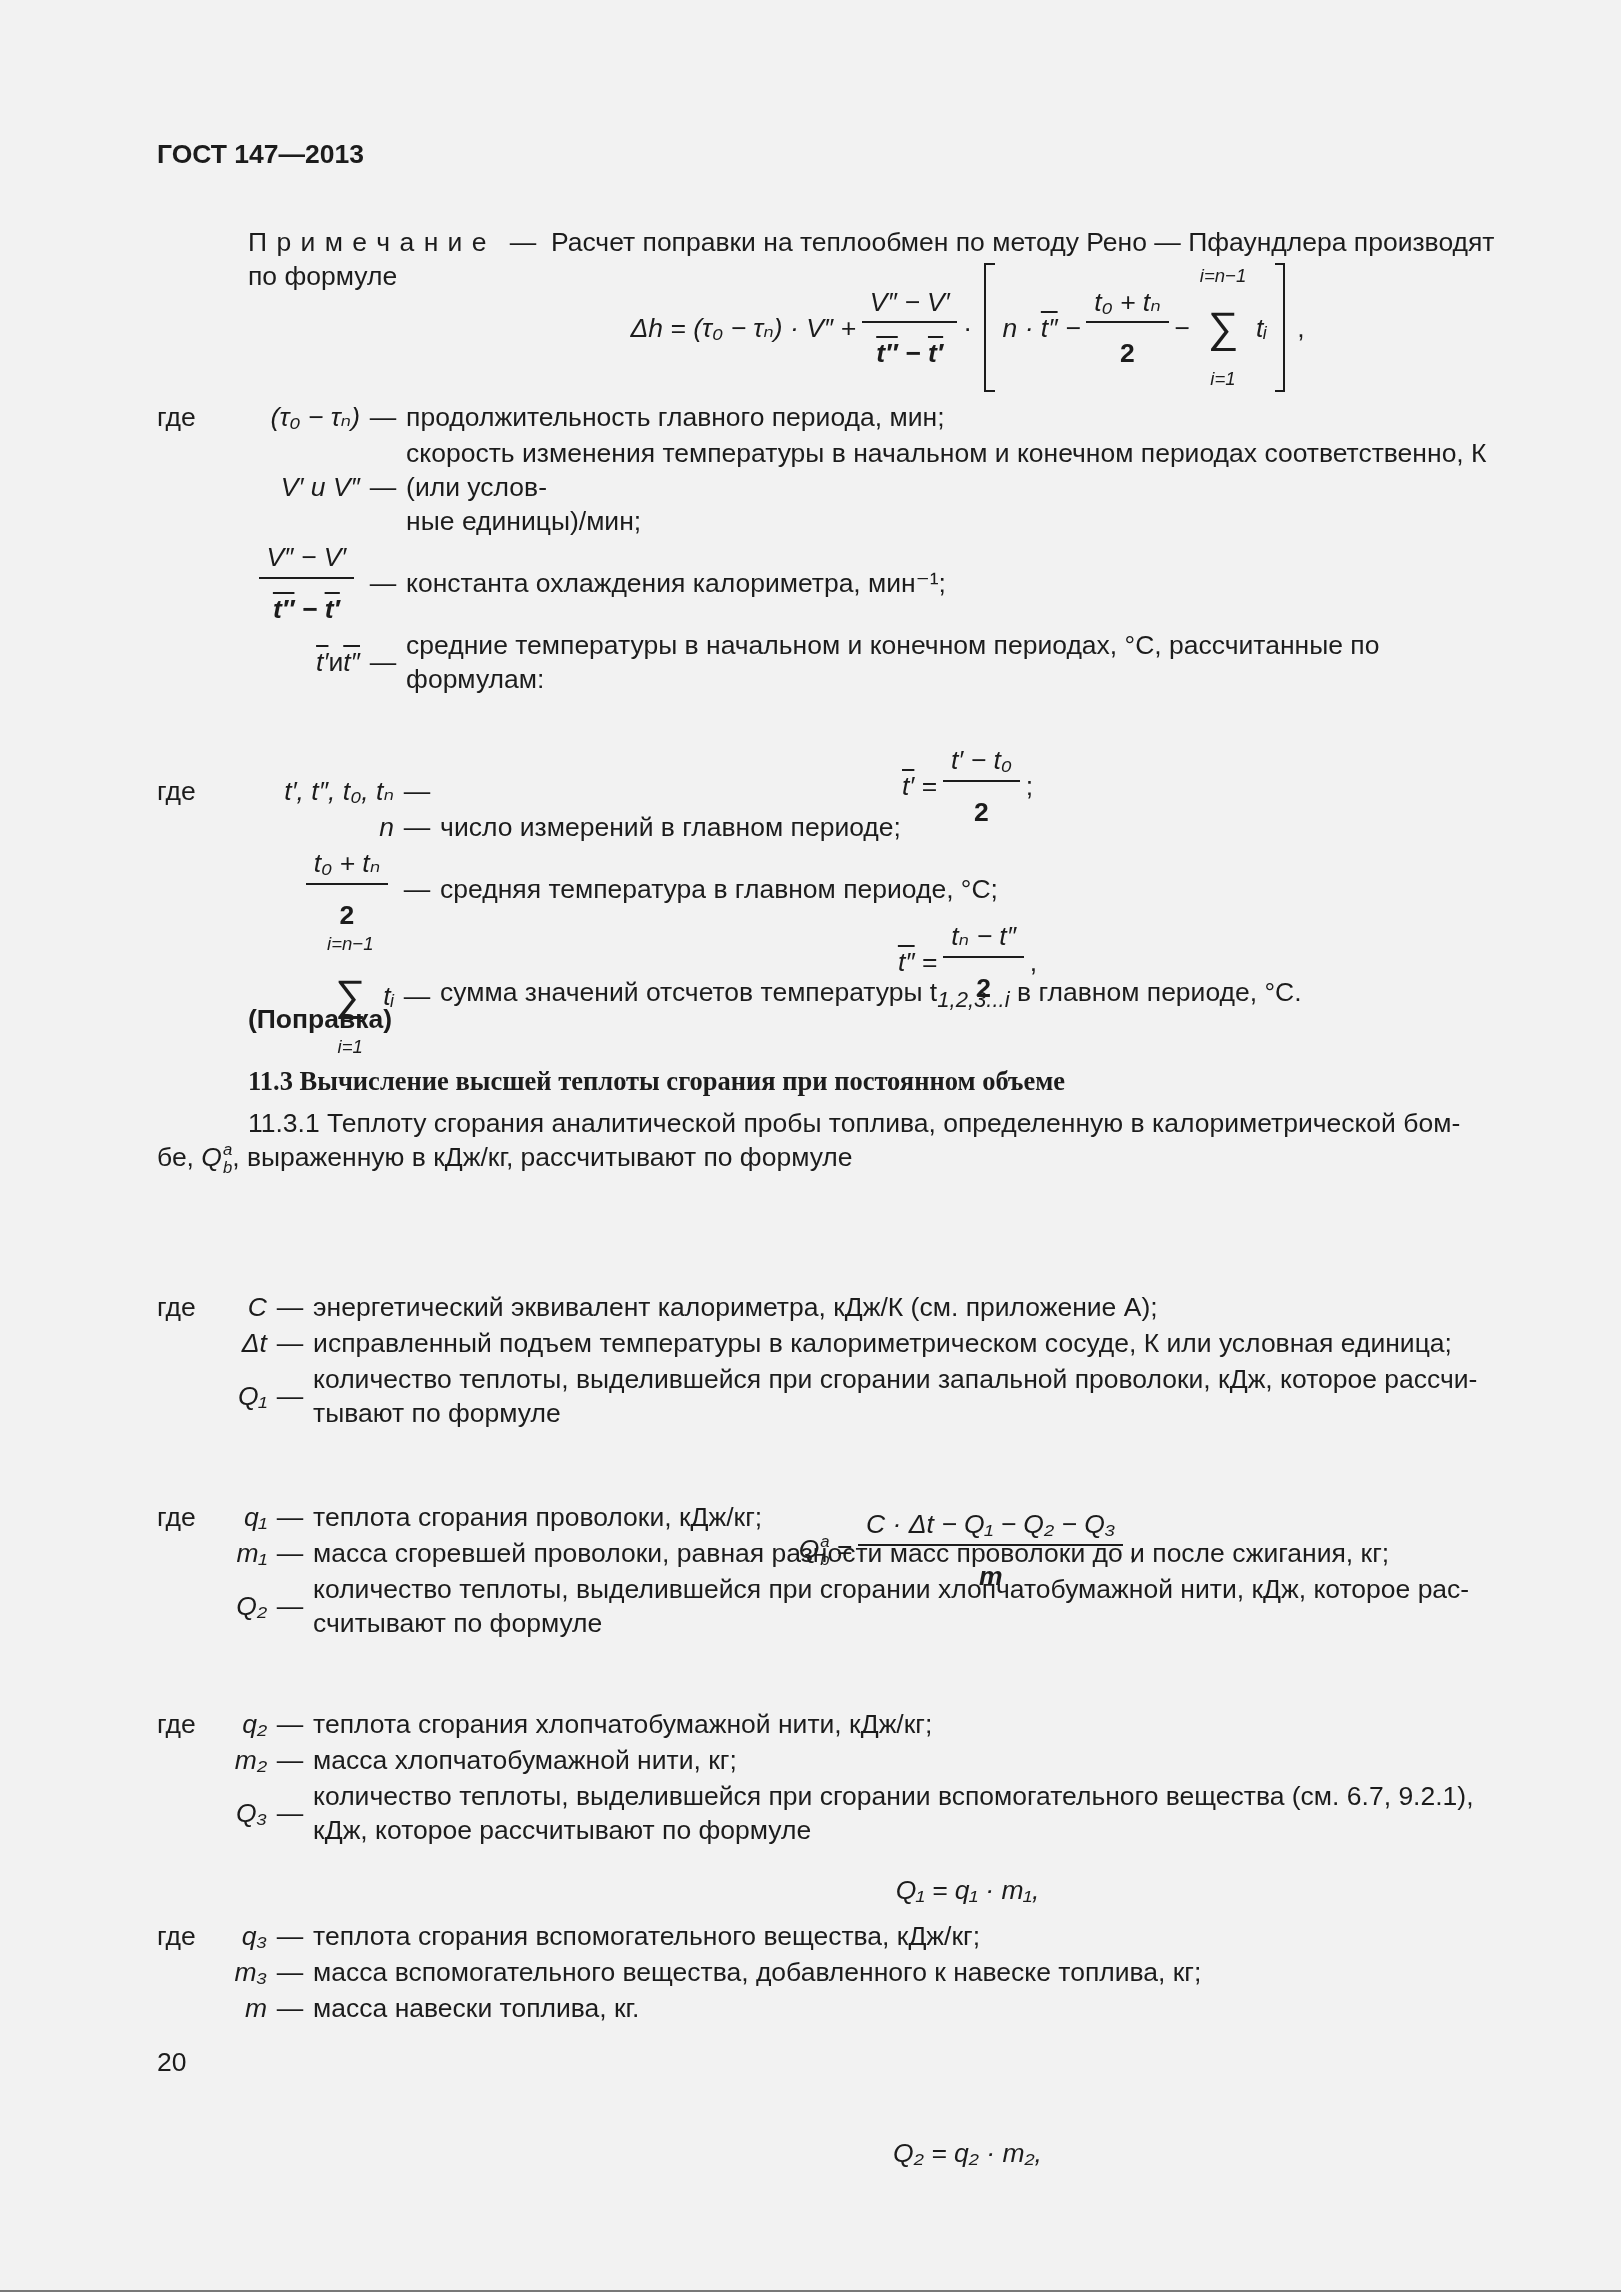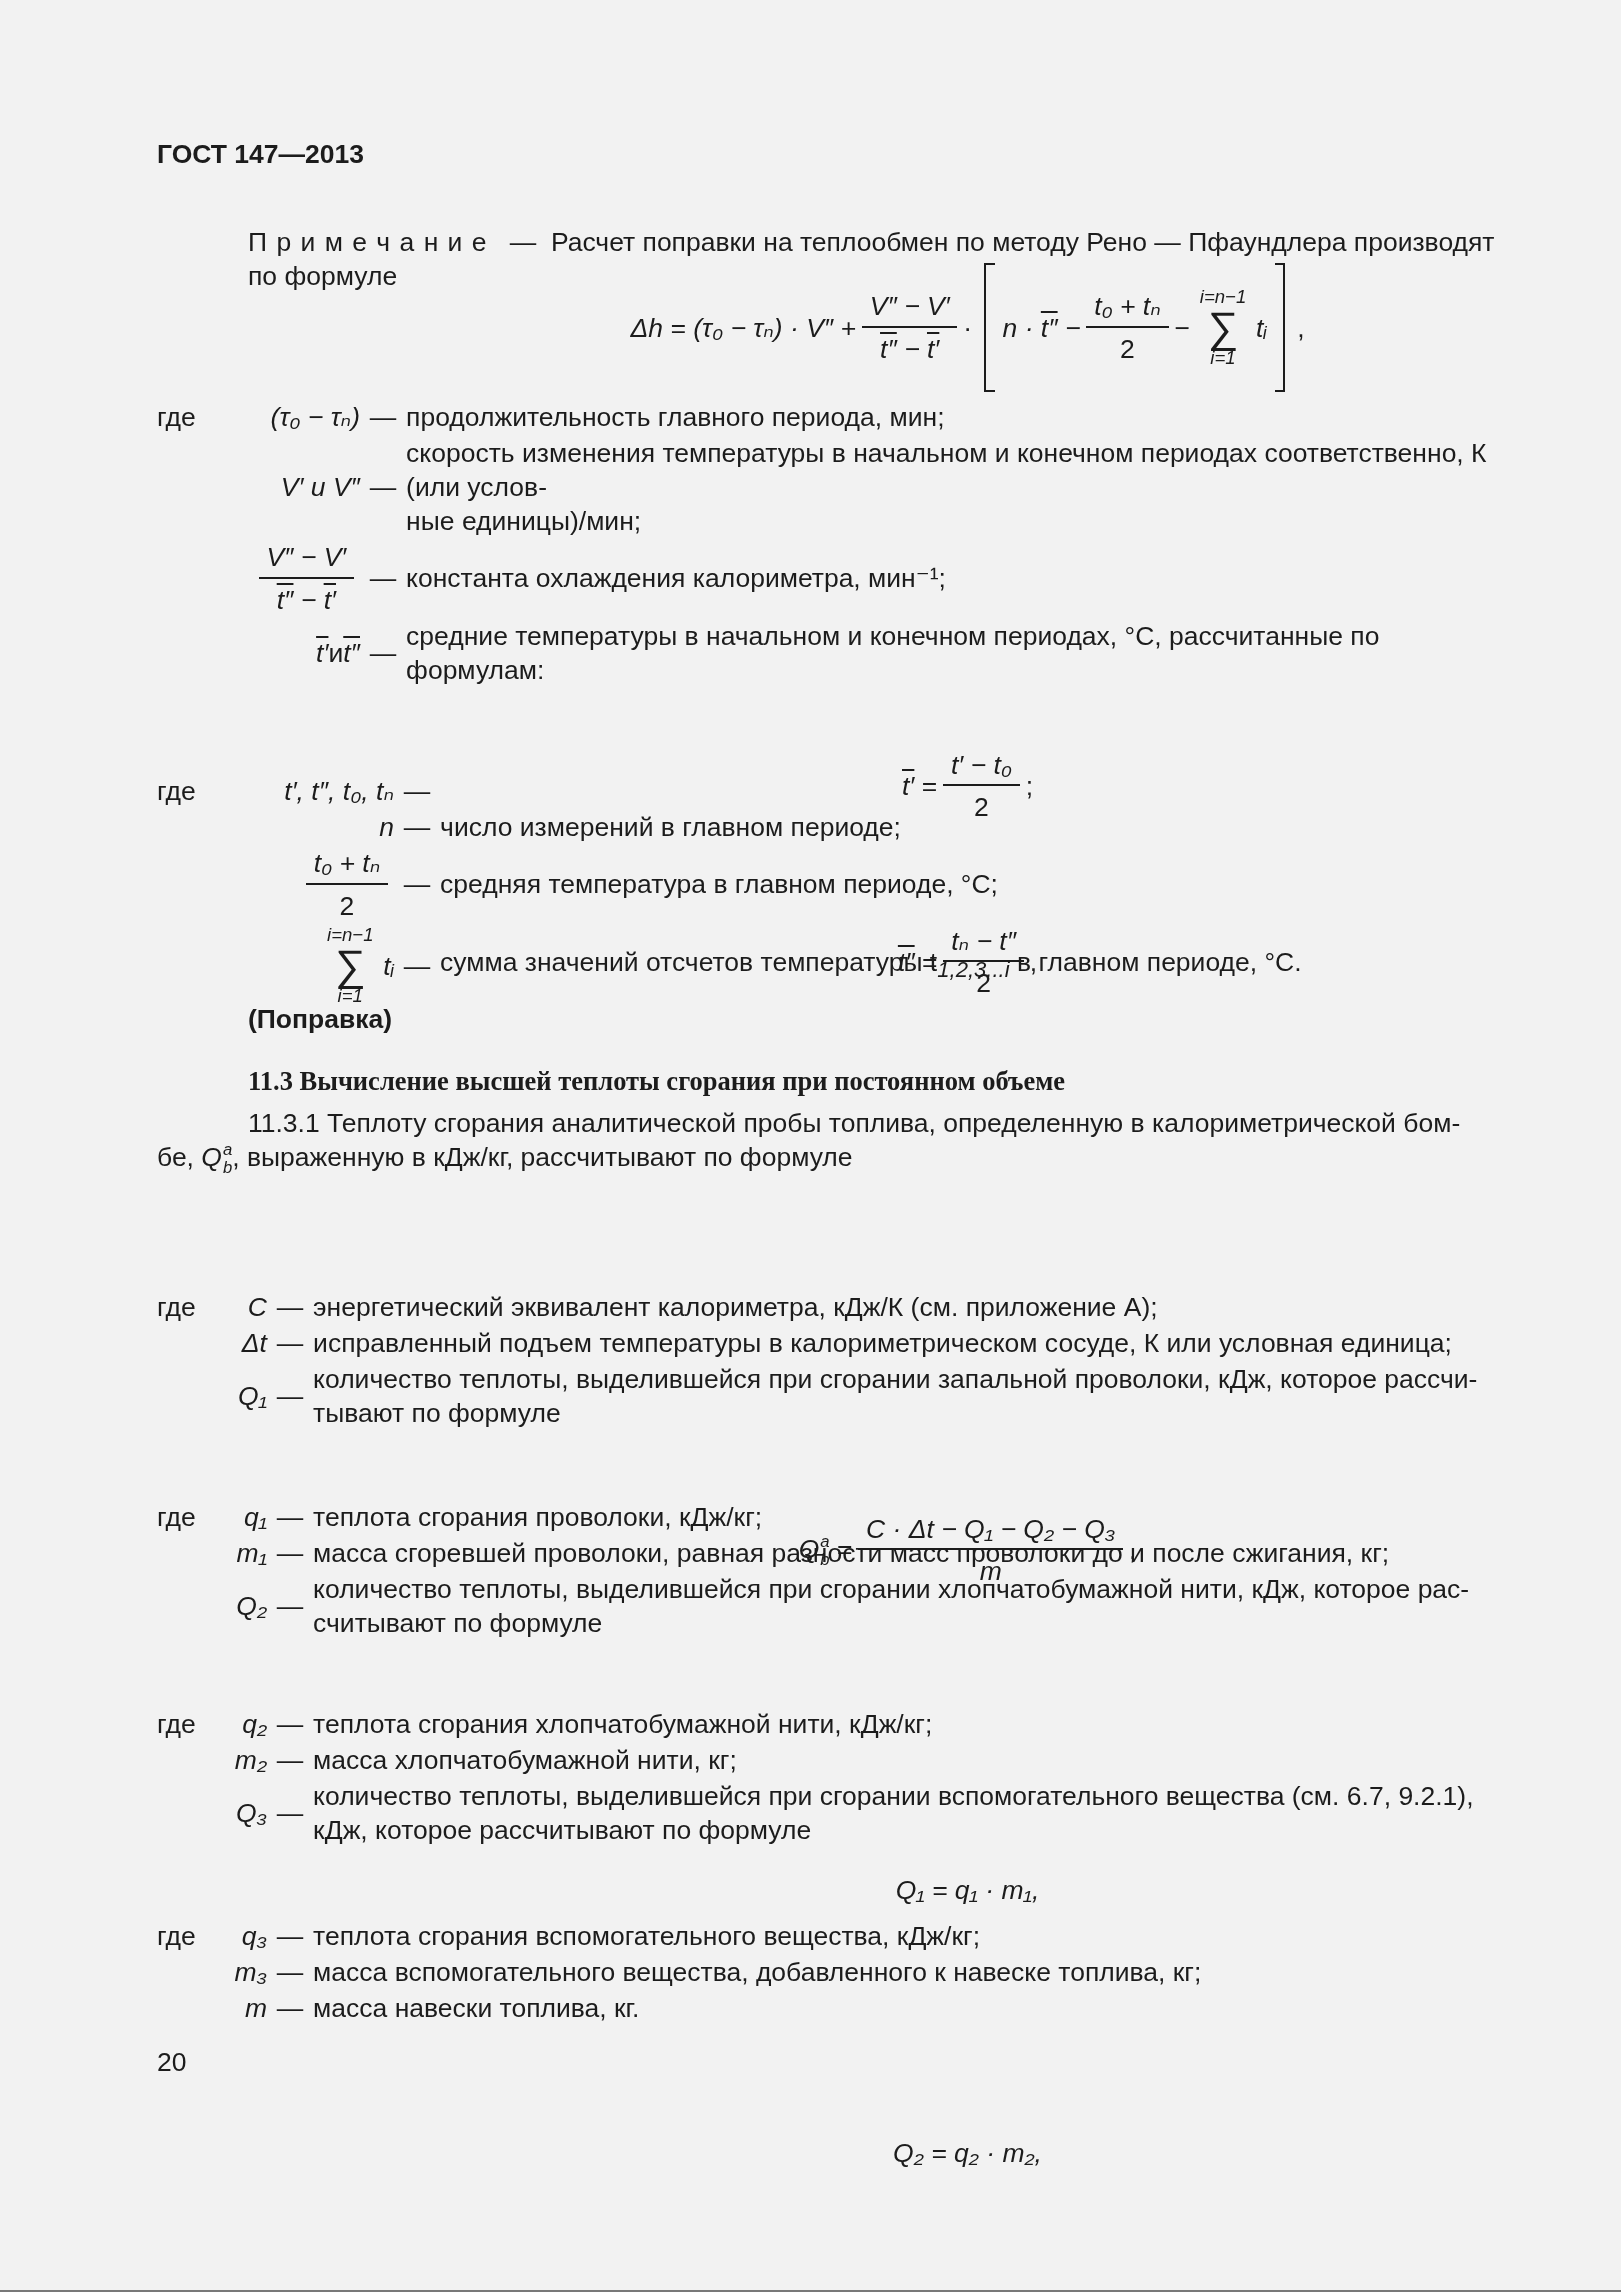--- a/index.html
+++ b/index.html
@@ -12,22 +12,22 @@
   .abs{position:absolute;left:157px;right:122px;}
   .b{font-weight:bold;}
   .i{font-style:italic;}
   .ov{text-decoration:overline;}
   .indent{padding-left:91px;}
   .sp{letter-spacing:1px;}
   
   .eqrow{display:flex;justify-content:center;align-items:center;position:relative;}
   .frac{display:inline-flex;flex-direction:column;align-items:center;margin:0 5.9px;vertical-align:middle;}
   .fn{padding:0 7.8px 2.9px;border-bottom:2px solid #1c1c1c;white-space:nowrap;}
-  .fd{padding-top:4px;white-space:nowrap;}
-  .sum{display:inline-flex;flex-direction:column;align-items:center;line-height:1;margin:0 9.8px;}
+  .fd{padding-top:13px;white-space:nowrap;font-weight:bold;}
+  .sum{display:inline-flex;flex-direction:column;align-items:center;line-height:1;margin:0 9.8px;gap:21px;}
   .lim{font-size:18.6px;font-style:italic;line-height:1.1;}
   .sg{font-size:43px;line-height:.95;font-style:normal;}
   .brL{width:8.8px;align-self:stretch;border:2.5px solid #1c1c1c;border-right:none;margin:0 7.8px 0 11.8px;}
   .brR{width:8.8px;align-self:stretch;border:2.5px solid #1c1c1c;border-left:none;margin:0 11.8px 0 7.8px;}
   .ss{display:inline-flex;flex-direction:column;justify-content:center;line-height:1.05;font-size:16.7px;font-style:italic;vertical-align:middle;padding-left:1px;}
   
   .defrow{display:flex;align-items:center;margin-bottom:2px;}
   .defrow.top{align-items:center;}
   .gde{width:51px;flex:none;}
   .term{flex:none;display:flex;justify-content:flex-end;align-items:center;text-align:right;white-space:nowrap;}

